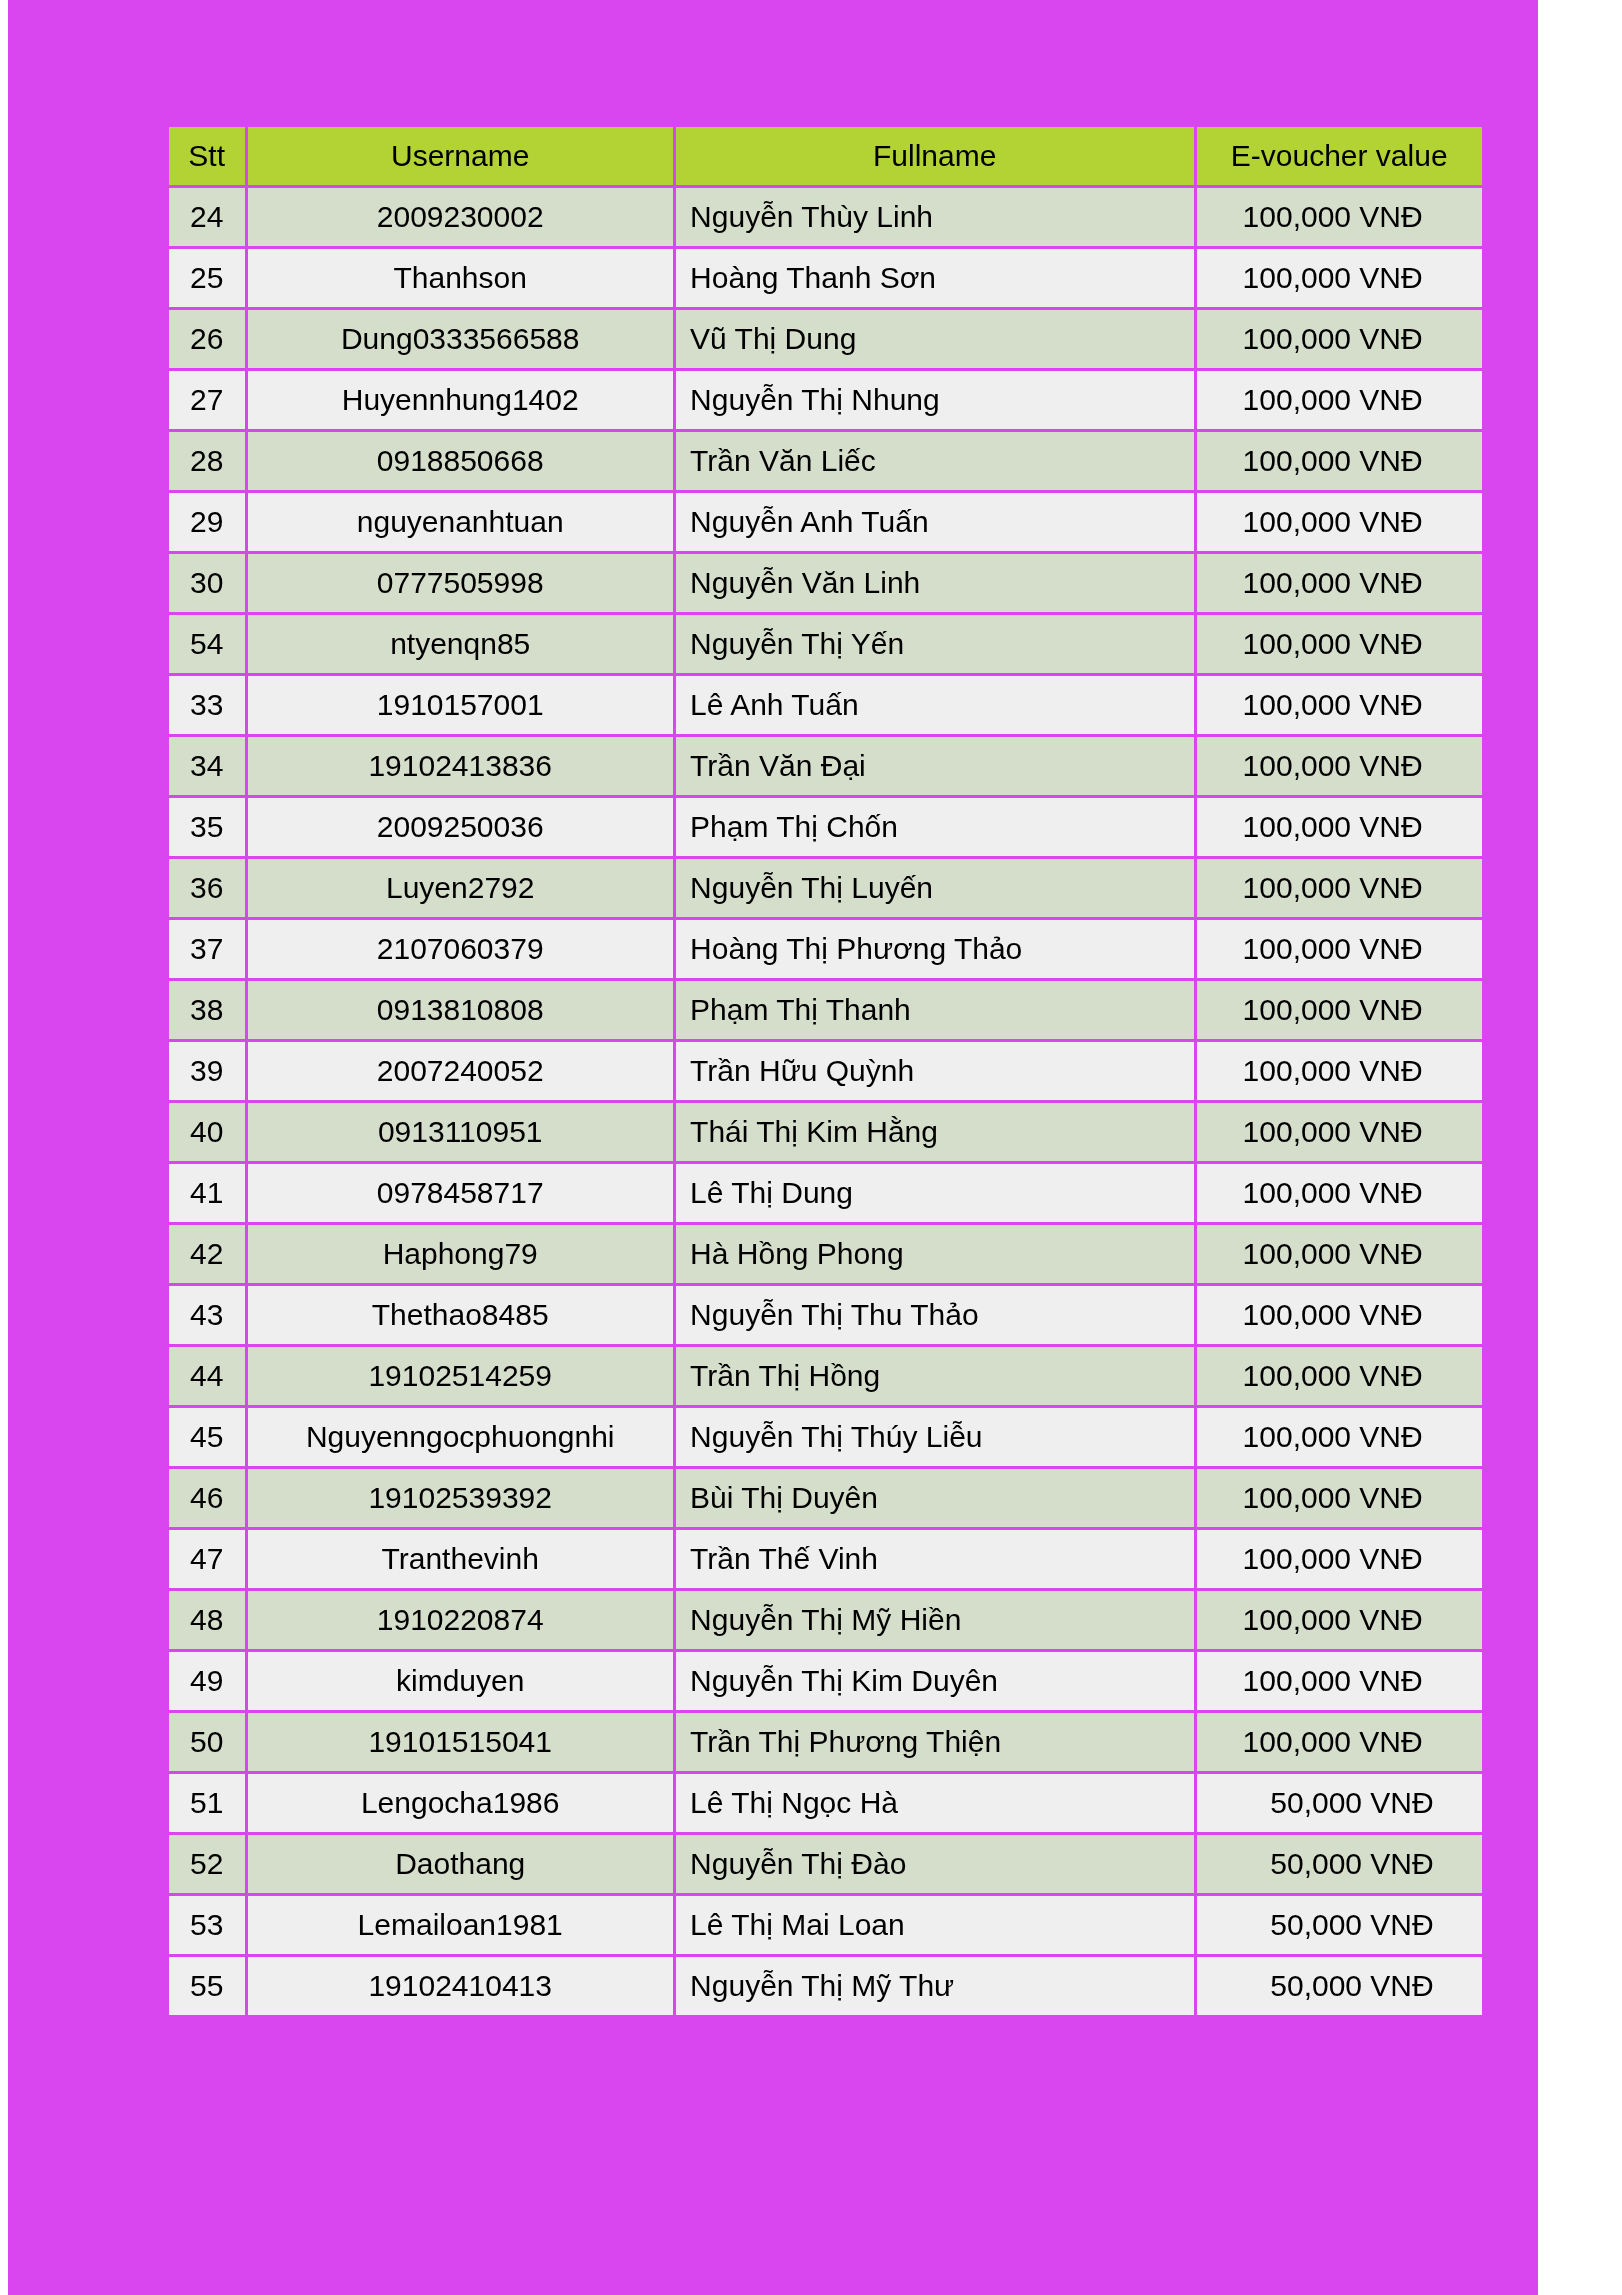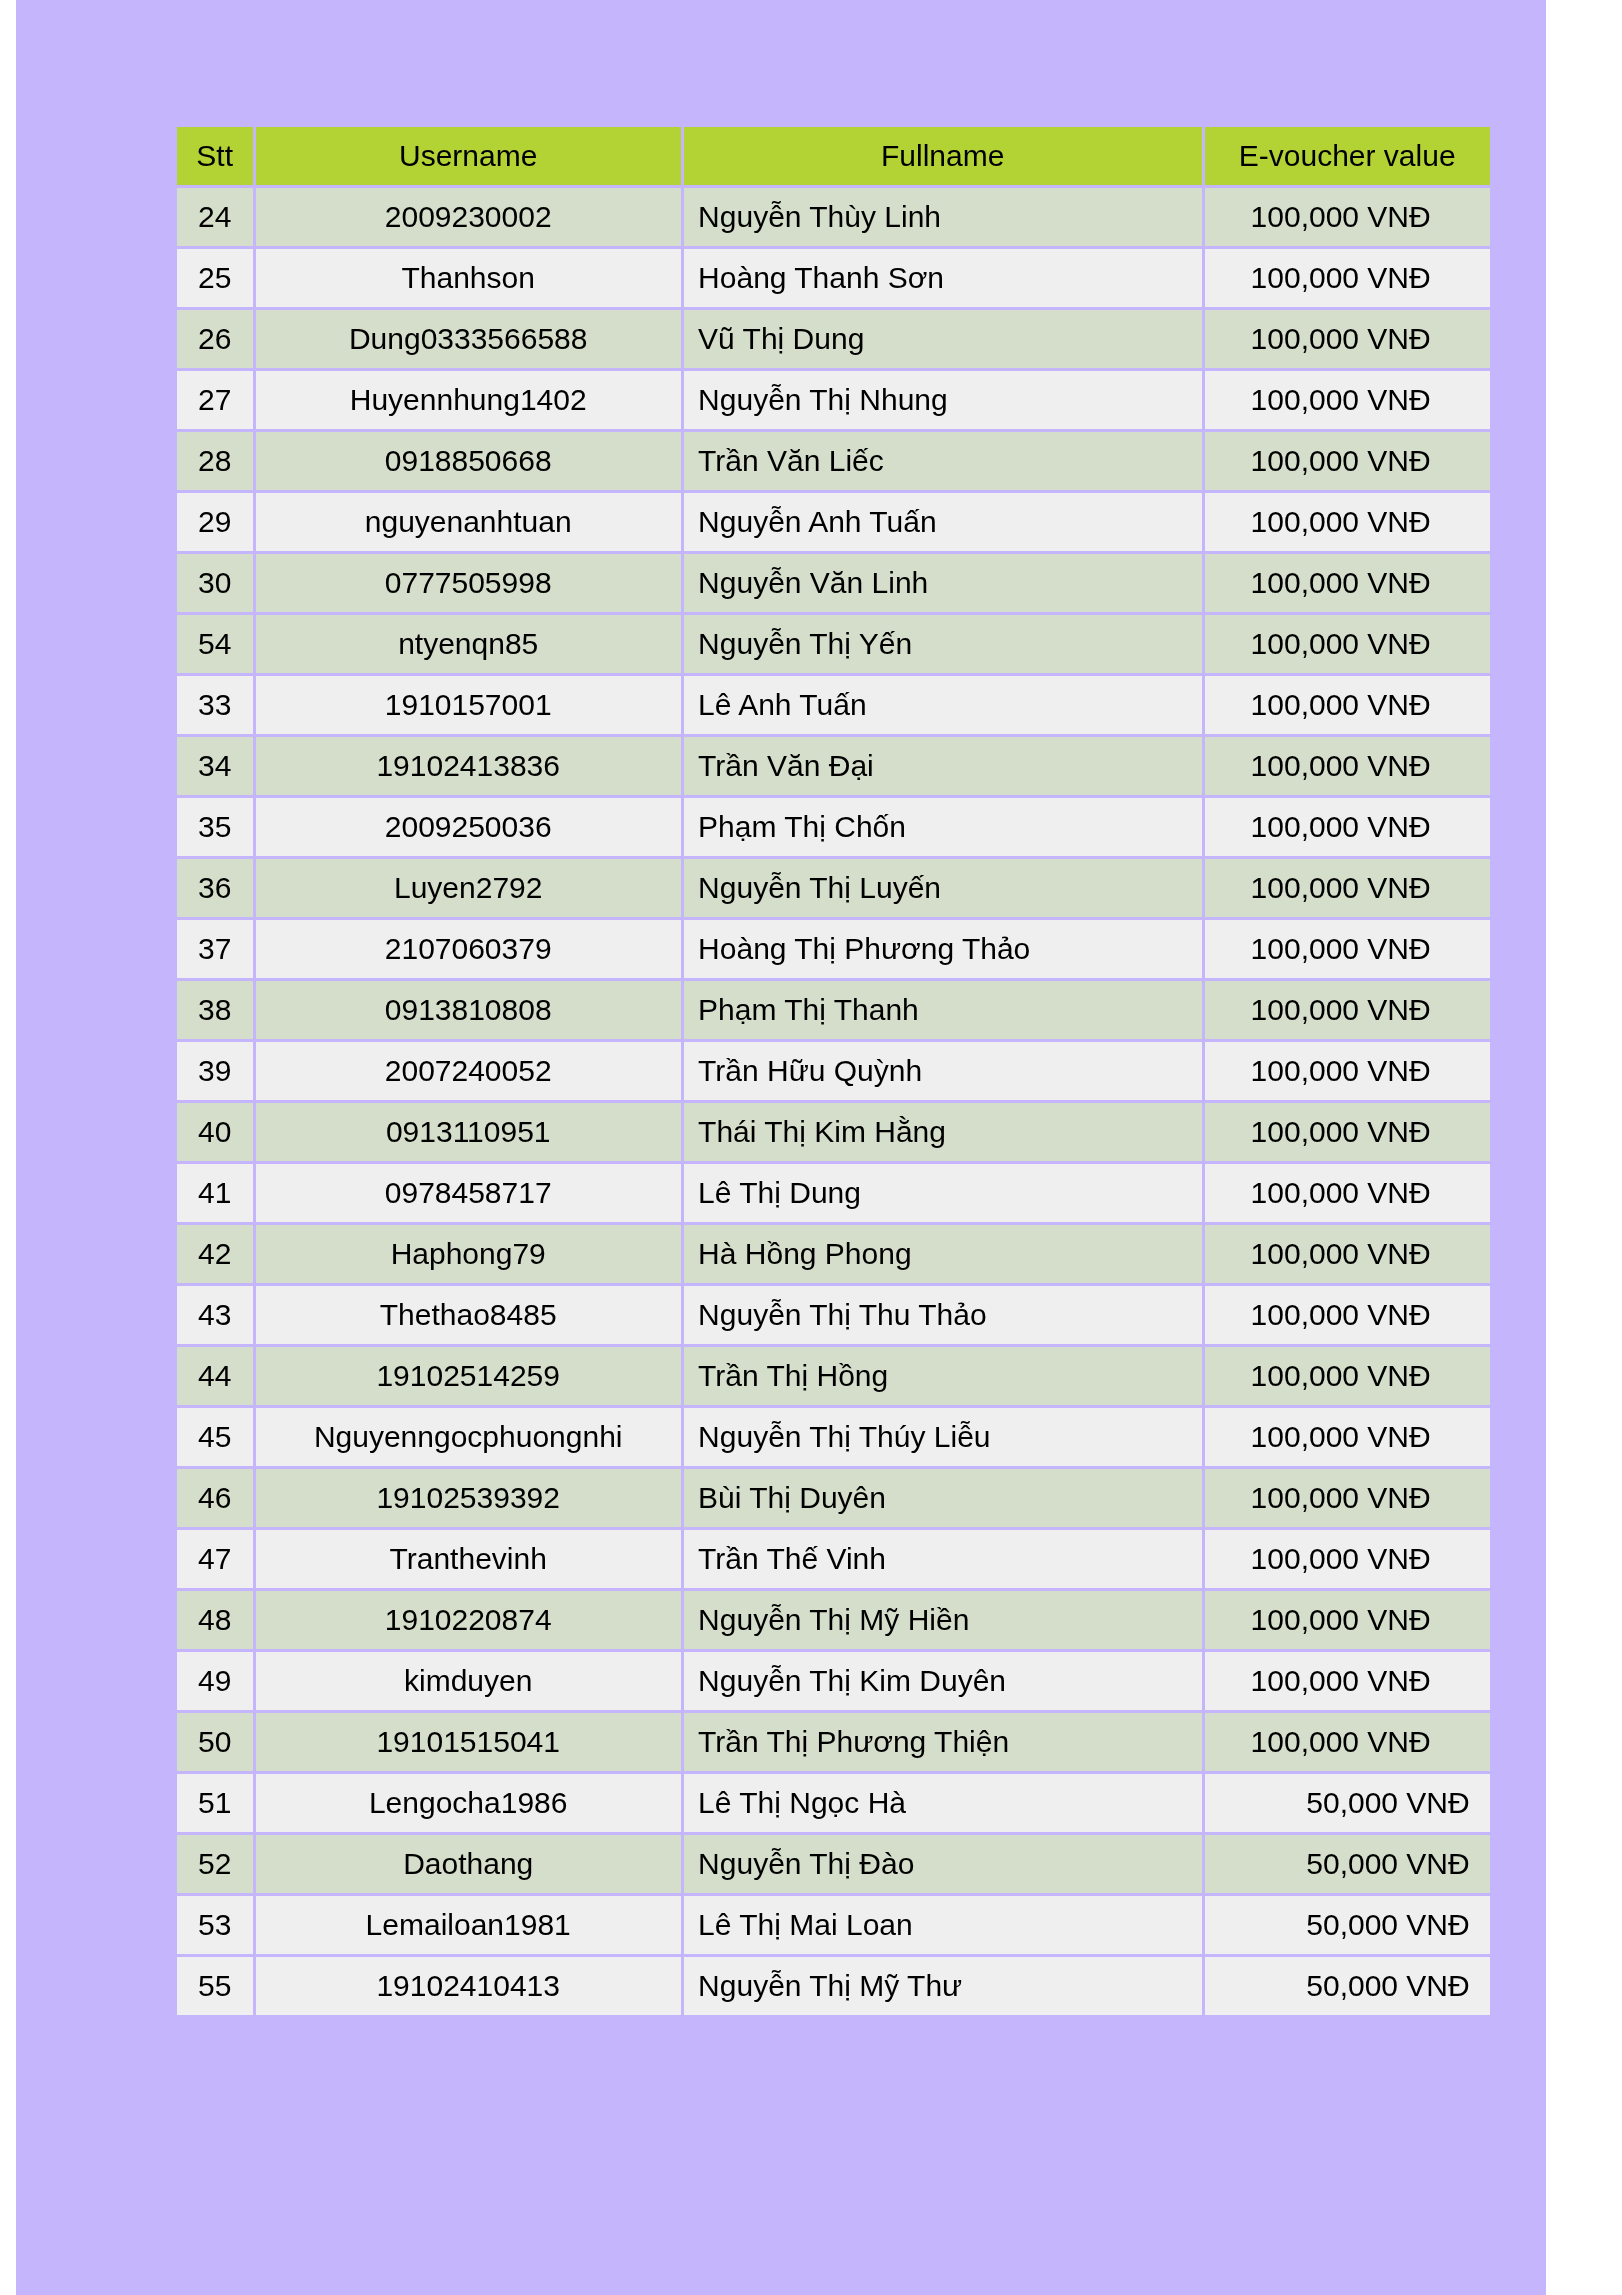--- a/index.html
+++ b/index.html
@@ -10,25 +10,25 @@
     body {
       width: 1623px;
       height: 2295px;
       position: relative;
       overflow: hidden;
       font-family: "Liberation Sans", "DejaVu Sans", sans-serif;
       color: #000000;
     }
     .page {
       position: absolute;
-      left: 16px;
+      left: 8px;
       top: 0;
       width: 1530px;
       height: 2295px;
-      background: #c4b5fd;
+      background: #d946ef;
     }
     table.voucher-table {
       position: absolute;
       left: 161px;
       top: 127px;
       width: 1318px;
       border-collapse: separate;
       border-spacing: 3.3px 3.3px;
       margin: -3.3px;
       table-layout: fixed;
@@ -49,21 +49,21 @@
     thead th {
       background: #b3d234;
       text-align: center;
     }
     tbody tr.odd td { background: #d4deca; }
     tbody tr.even td { background: #efefef; }
     td.stt { text-align: center; }
     td.username { text-align: center; }
     td.fullname { text-align: left; padding-left: 14.4px; }
     td.value { text-align: right; padding-right: 59px; }
-    tr.v50 td.value { padding-right: 20px; }
+    tr.v50 td.value { padding-right: 48px; }
   </style>
 </head>
 <body>
 
 <div class="page">
   <table class="voucher-table">
     <colgroup>
       <col class="c-stt">
       <col class="c-user">
       <col class="c-full">

